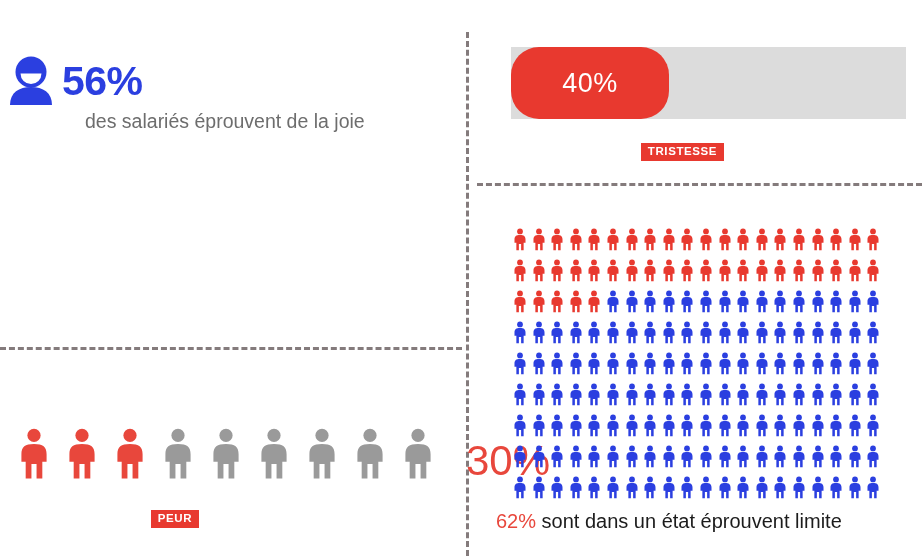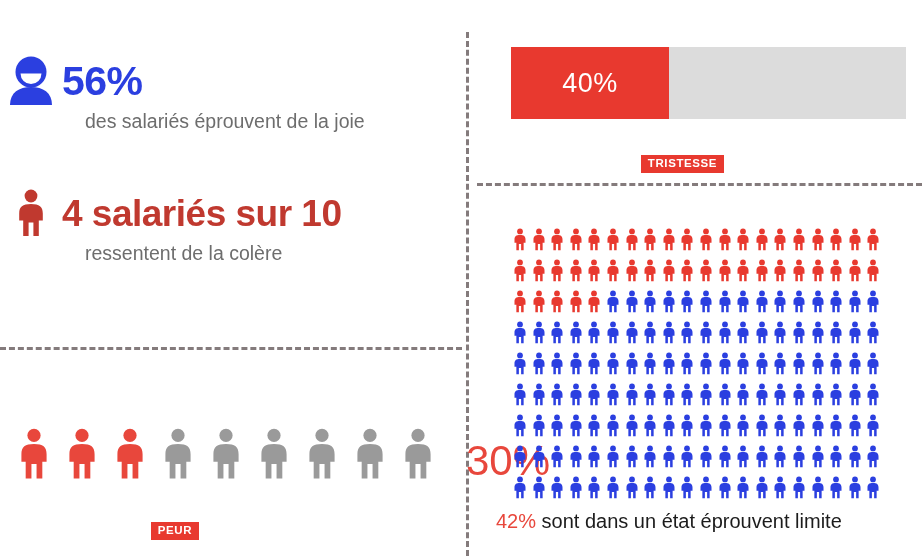--- a/index.html
+++ b/index.html
@@ -95,39 +95,40 @@
   .badge {
     display: inline-block;
     background: #e8392f;
     color: #ffffff;
     font-size: 11.5px;
     font-weight: bold;
     letter-spacing: .6px;
     padding: 3px 7px 3px 7px;
     line-height: 1;
   }
-  .badge-center { text-align: center; margin-top: 34px; }
+  .badge-center { text-align: center; margin-top: 22px; }
   .peur-badge-pos { padding-right: 116px; }
 
   
   .panel-right { position: absolute; left: 466px; top: 0; width: 456px; height: 559px; }
 
   .bar-wrap { position: absolute; left: 45px; top: 47px; width: 395px; }
   .bar {
     display: flex;
     height: 72px;
     background: #dcdcdc;
     width: 100%;
   }
   .bar-fill {
     background: #e8392f;
     display: flex;
     align-items: center;
     justify-content: center;
     height: 100%;
+    border-radius: 28px;
   }
   .bar-label {
     color: #ffffff;
     font-size: 27px;
     letter-spacing: .5px;
   }
   .tristesse-badge-pos { padding-right: 52px; }
 
   
   .grid-wrap { position: absolute; left: 47px; top: 226px; width: 380px; }
@@ -165,32 +166,20 @@
           <circle cx="26" cy="17" r="15.5" fill="#2b3fe0"></circle>
           <path d="M15.5 18.5 H36.5 A10.5 10.5 0 0 1 15.5 18.5 Z" fill="#ffffff"></path>
           <path d="M5 50 C5 37.5 14 32 26 32 C38 32 47 37.5 47 50 Z" fill="#2b3fe0"></path>
         </svg>
       </span>
       <span class="stat-value joy">56%</span>
     </div>
     <div class="stat-sub">des salariés éprouvent de la joie</div>
   </div>
 
-  <div class="stat-block stat-anger">
-    <div class="stat-head">
-      <span class="stat-icon">
-        <svg width="30" height="48" viewBox="0 0 30 48" aria-hidden="true">
-          <circle cx="15" cy="7" r="6.4" fill="#c0392f"></circle>
-          <path d="M15 15 C6.6 15 3.2 17.6 3.2 24.5 L3.2 31.5 L7.2 31.5 L7.2 47 L12.6 47 L12.6 33.5 L17.4 33.5 L17.4 47 L22.8 47 L22.8 31.5 L26.8 31.5 L26.8 24.5 C26.8 17.6 23.4 15 15 15 Z" fill="#c0392f"></path>
-        </svg>
-      </span>
-      <span class="stat-value anger">4 salariés sur 10</span>
-    </div>
-    <div class="stat-sub">ressentent de la colère</div>
-  </div>
 
   <div class="peur-wrap">
     <div class="peur-row" id="peur-row">
       <span class="peur-fig"><svg width="32" height="52" viewBox="0 0 30 48" aria-hidden="true">
             <circle cx="15" cy="6.6" r="6.2" fill="#e8473c"></circle>
             <path d="M15 14.6 C6.6 14.6 3.2 17.2 3.2 24.2 L3.2 31.2 L7.2 31.2 L7.2 47 L12.6 47 L12.6 33.4 L17.4 33.4 L17.4 47 L22.8 47 L22.8 31.2 L26.8 31.2 L26.8 24.2 C26.8 17.2 23.4 14.6 15 14.6 Z" fill="#e8473c"></path>
           </svg></span>
         <span class="peur-fig"><svg width="32" height="52" viewBox="0 0 30 48" aria-hidden="true">
             <circle cx="15" cy="6.6" r="6.2" fill="#e8473c"></circle>
             <path d="M15 14.6 C6.6 14.6 3.2 17.2 3.2 24.2 L3.2 31.2 L7.2 31.2 L7.2 47 L12.6 47 L12.6 33.4 L17.4 33.4 L17.4 47 L22.8 47 L22.8 31.2 L26.8 31.2 L26.8 24.2 C26.8 17.2 23.4 14.6 15 14.6 Z" fill="#e8473c"></path>
@@ -963,15 +952,15 @@
             <path d="M15 14.6 C6.6 14.6 3.2 17.2 3.2 24.2 L3.2 31.2 L7.2 31.2 L7.2 47 L12.6 47 L12.6 33.4 L17.4 33.4 L17.4 47 L22.8 47 L22.8 31.2 L26.8 31.2 L26.8 24.2 C26.8 17.2 23.4 14.6 15 14.6 Z" fill="#2b3fe0"></path>
           </svg></span>
         <span class="grid-fig"><svg width="14" height="27" viewBox="0 0 30 48" aria-hidden="true">
             <circle cx="15" cy="6.6" r="6.2" fill="#2b3fe0"></circle>
             <path d="M15 14.6 C6.6 14.6 3.2 17.2 3.2 24.2 L3.2 31.2 L7.2 31.2 L7.2 47 L12.6 47 L12.6 33.4 L17.4 33.4 L17.4 47 L22.8 47 L22.8 31.2 L26.8 31.2 L26.8 24.2 C26.8 17.2 23.4 14.6 15 14.6 Z" fill="#2b3fe0"></path>
           </svg></span>
       </div>
   </div>
 
   <div class="grid-caption">
-    <span class="pct">42%</span><span> sont dans un état éprouvent limite</span>
+    <span class="pct">62%</span><span> sont dans un état éprouvent limite</span>
   </div>
 </div>
 
 </body></html>

